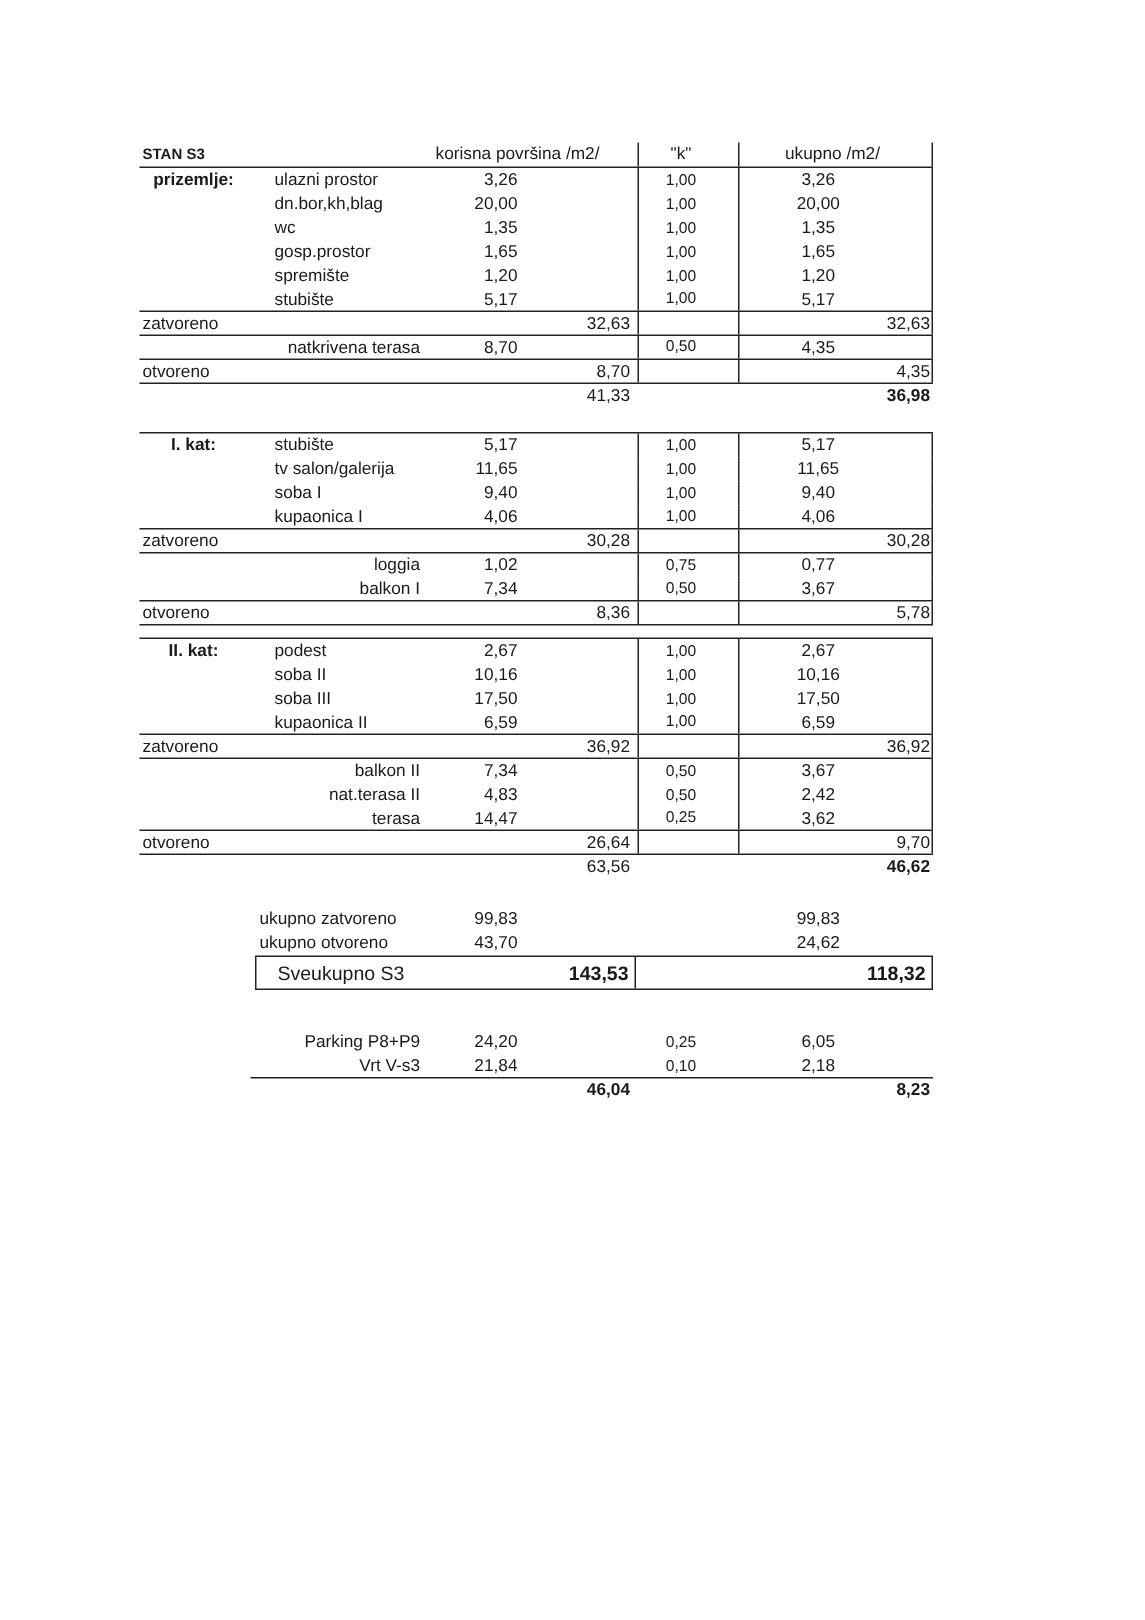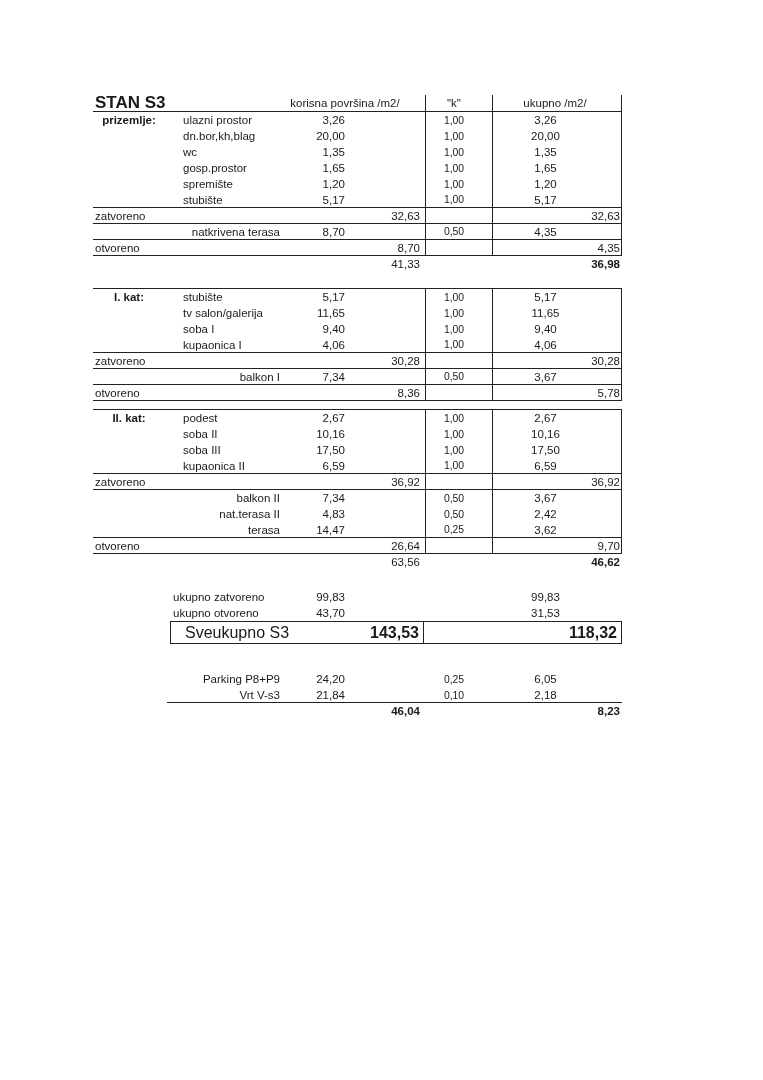--- a/index.html
+++ b/index.html
@@ -11,41 +11,41 @@
   .c{position:absolute;top:0;height:100%;display:flex;align-items:center;
      white-space:nowrap;box-sizing:border-box;}
   .b{font-weight:bold;}
   .bb{border-bottom:1.6px solid #222;}
   
   .vl::before{content:'';position:absolute;left:332px;width:65.5px;top:0;bottom:0;
               border-left:1.6px solid #222;border-right:1.6px solid #222;pointer-events:none;}
   .vl::after{content:'';position:absolute;right:0;top:0;bottom:0;width:0;
              border-right:1.6px solid #222;pointer-events:none;}
   .sectop{border-top:1.6px solid #222;}
-  .title{left:2px;font-weight:bold;font-size:17px;}
+  .title{left:2px;font-weight:bold;font-size:10px;}
   .hd1{left:150px;width:204px;justify-content:center;}
   .khdr{left:330px;width:62px;justify-content:center;}
   .hd2{left:399px;width:126px;justify-content:center;}
   .sec{left:0;width:72px;justify-content:center;font-weight:bold;}
   .lbl{left:90px;width:242px;}
   .rlbl{left:0;width:187px;justify-content:flex-end;}
   .zlbl{left:2px;width:220px;}
   .slbl{left:80px;width:200px;}
   .v1{left:150px;width:102px;justify-content:flex-end;}
   .sub1{left:130px;width:197px;justify-content:flex-end;}
   .kv{left:330px;width:62px;justify-content:center;font-size:10.4px;}
   .u1{left:399px;width:107px;justify-content:center;}
   .sub2{left:399px;width:128px;justify-content:flex-end;}
   .sp16{height:16px;}.sp8{height:8px;}.sp19{height:19px;}.sp27{height:27px;}
   
   .bbp::after{content:'';position:absolute;left:74px;right:0;bottom:0;height:0;
               border-bottom:1.6px solid #222;pointer-events:none;}
   
   #grandbox{position:relative;margin-left:77px;height:23px;border:1.7px solid #222;
-            box-sizing:border-box;font-size:16px;}
+            box-sizing:border-box;font-size:13px;}
   #grandbox::before{content:'';position:absolute;left:251.5px;top:0;bottom:0;width:0;
                     border-left:1.7px solid #222;pointer-events:none;}
   .g-lbl{left:14px;}
   .g-a{left:30px;width:218px;justify-content:flex-end;font-weight:bold;text-align:right;}
   .g-t{left:256px;width:190px;justify-content:flex-end;font-weight:bold;}
 </style>
 </head>
 <body>
 
 <div id="page">
@@ -143,20 +143,26 @@
             <span class="c lbl">kupaonica I</span>
             <span class="c v1">4,06</span>
             <span class="c kv">1,00</span>
             <span class="c u1">4,06</span>
           </div>
           <div class="row vl bb">
             <span class="c zlbl">zatvoreno</span>
             <span class="c sub1">30,28</span>
             <span class="c sub2">30,28</span>
           </div>
+          <div class="row vl">
+            <span class="c rlbl">loggia</span>
+            <span class="c v1">1,02</span>
+            <span class="c kv">0,75</span>
+            <span class="c u1">0,77</span>
+          </div>
           <div class="row vl bb">
             <span class="c rlbl">balkon I</span>
             <span class="c v1">7,34</span>
             <span class="c kv">0,50</span>
             <span class="c u1">3,67</span>
           </div>
           <div class="row vl bb">
             <span class="c zlbl">otvoreno</span>
             <span class="c sub1">8,36</span>
             <span class="c sub2">5,78</span>
@@ -228,21 +234,21 @@
 
     <div id="summary">
         <div class="row">
           <span class="c slbl">ukupno zatvoreno</span>
           <span class="c v1">99,83</span>
           <span class="c u1">99,83</span>
         </div>
         <div class="row">
           <span class="c slbl">ukupno otvoreno</span>
           <span class="c v1">43,70</span>
-          <span class="c u1">31,53</span>
+          <span class="c u1">24,62</span>
         </div>
       </div>
 
     <div id="grandbox">
       <span class="c g-lbl">Sveukupno S3</span>
       <span class="c g-a">143,53</span>
       <span class="c g-t">118,32</span>
     </div>
 
     <div class="sp27"></div>

